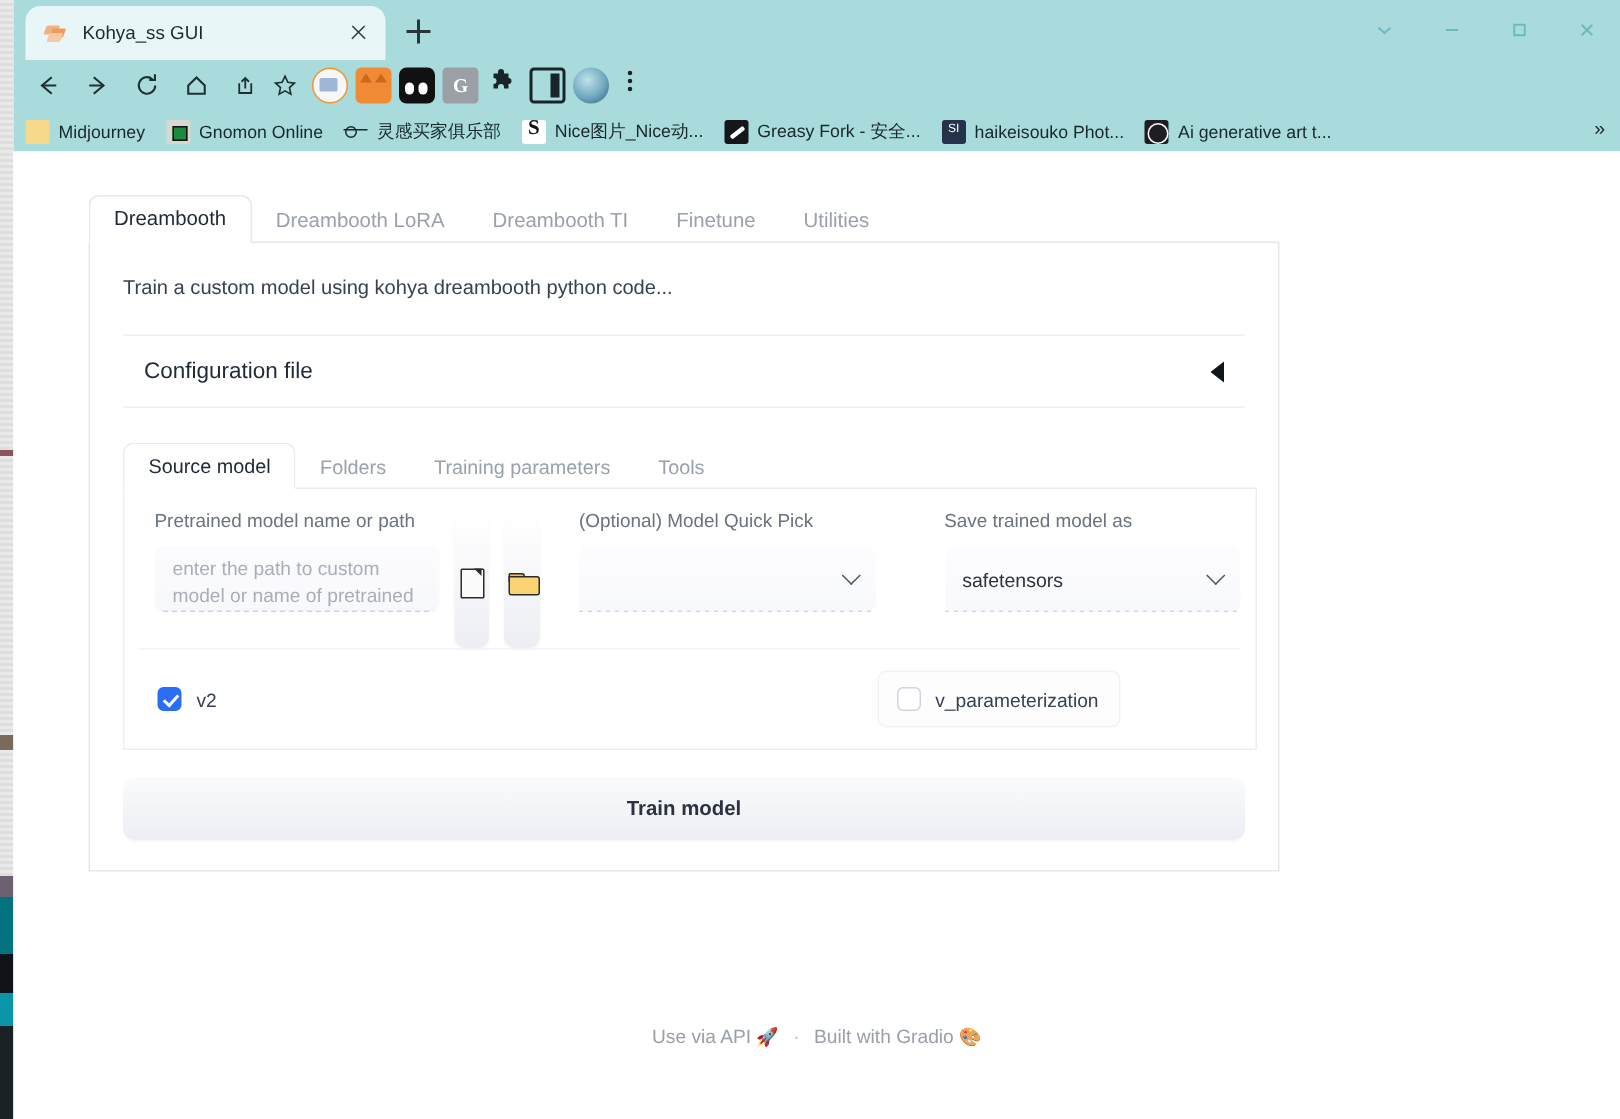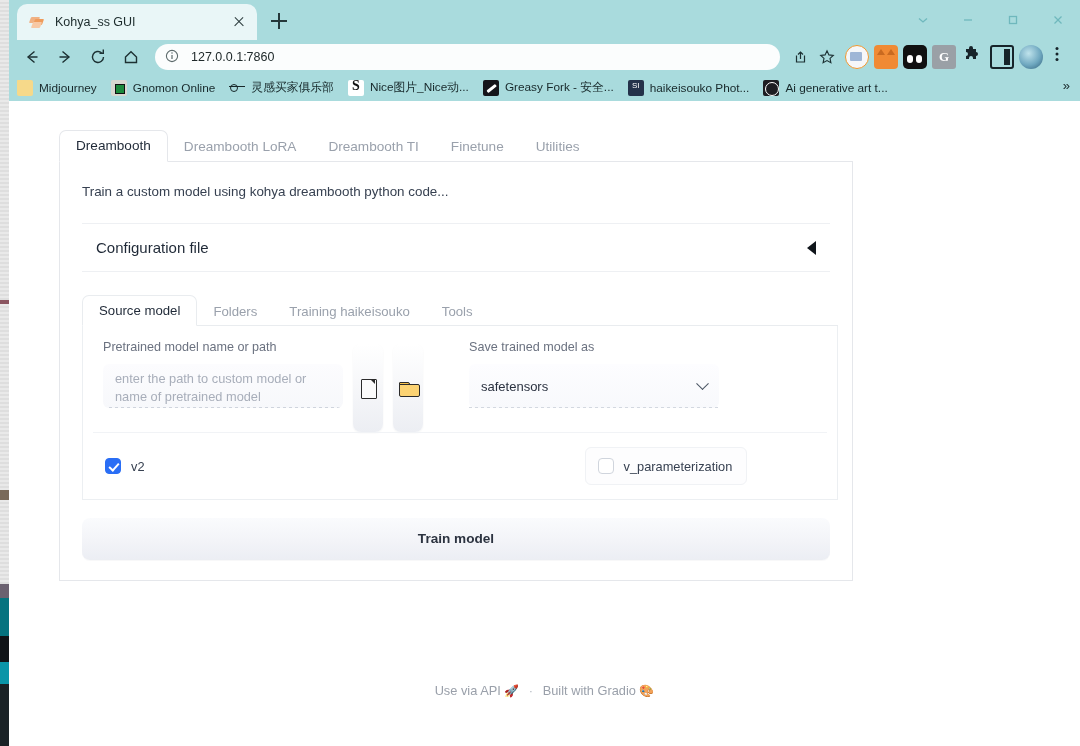--- a/index.html
+++ b/index.html
@@ -397,30 +397,20 @@
             <path d="M14 8.5 a5.5 5.5 0 1 1 -1.9 -4.2" fill="none" stroke="currentColor" stroke-width="1.4"></path>
             <path d="M13.8 1 L13.8 4.8 L10 4.8" fill="none" stroke="currentColor" stroke-width="1.4"></path>
           </svg>
       </div>
       <div class="navbtn">
         <svg width="17" height="17" viewBox="0 0 17 17">
             <path d="M3 8.5 L8.5 3.2 L14 8.5 L14 14 L3 14 Z" fill="none" stroke="currentColor" stroke-width="1.4"></path>
           </svg>
       </div>
 
-      <div class="omnibox">
-        <span class="info">
-          <svg width="14" height="14" viewBox="0 0 14 14">
-              <circle cx="7" cy="7" r="5.6" fill="none" stroke="currentColor" stroke-width="1.1"></circle>
-              <line x1="7" y1="6" x2="7" y2="10" stroke="currentColor" stroke-width="1.2"></line>
-              <circle cx="7" cy="4.1" r="0.75" fill="currentColor"></circle>
-            </svg>
-        </span>
-        <span class="url">127.0.0.1:7860</span>
-      </div>
 
       <div class="tb-icon">
         <svg width="15" height="15" viewBox="0 0 15 15">
             <path d="M4 6 L4 12.5 L12 12.5 L12 6" fill="none" stroke="currentColor" stroke-width="1.2"></path>
             <path d="M8 9.5 L8 2.5 M5.5 5 L8 2.5 L10.5 5" fill="none" stroke="currentColor" stroke-width="1.2"></path>
           </svg>
       </div>
       <div class="tb-icon">
         <svg width="16" height="16" viewBox="0 0 16 16">
             <path d="M8 1.8 L9.9 5.9 L14.3 6.4 L11 9.4 L11.9 13.8 L8 11.6 L4.1 13.8 L5 9.4 L1.7 6.4 L6.1 5.9 Z" fill="none" stroke="currentColor" stroke-width="1.1"></path>
@@ -498,21 +488,21 @@
             <div class="acc-head">
               <span class="acc-title">Configuration file</span>
               <span class="acc-caret"></span>
             </div>
           </div>
 
           <div class="inner-wrap">
             <div class="tabs-inner">
               <div class="itab active">Source model</div>
               <div class="itab">Folders</div>
-              <div class="itab">Training haikeisouko</div>
+              <div class="itab">Training parameters</div>
               <div class="itab">Tools</div>
             </div>
 
             <div class="form-panel">
 
               <div class="row1">
 
                 <div class="col-path">
                   <div class="fld-label">Pretrained model name or path</div>
                   <div class="txtbox">
@@ -520,20 +510,27 @@
                   </div>
                 </div>
 
                 <div class="iconbtn">
                   <span class="doc-ico"></span>
                 </div>
                 <div class="iconbtn">
                   <span class="folder-ico"></span>
                 </div>
 
+                <div class="col-pick">
+                  <div class="fld-label">(Optional) Model Quick Pick</div>
+                  <div class="selbox">
+                    <span class="val"></span>
+                    <span class="chev"></span>
+                  </div>
+                </div>
 
                 <div class="col-save">
                   <div class="fld-label">Save trained model as</div>
                   <div class="selbox">
                     <span class="val">safetensors</span>
                     <span class="chev"></span>
                   </div>
                 </div>
 
               </div>

